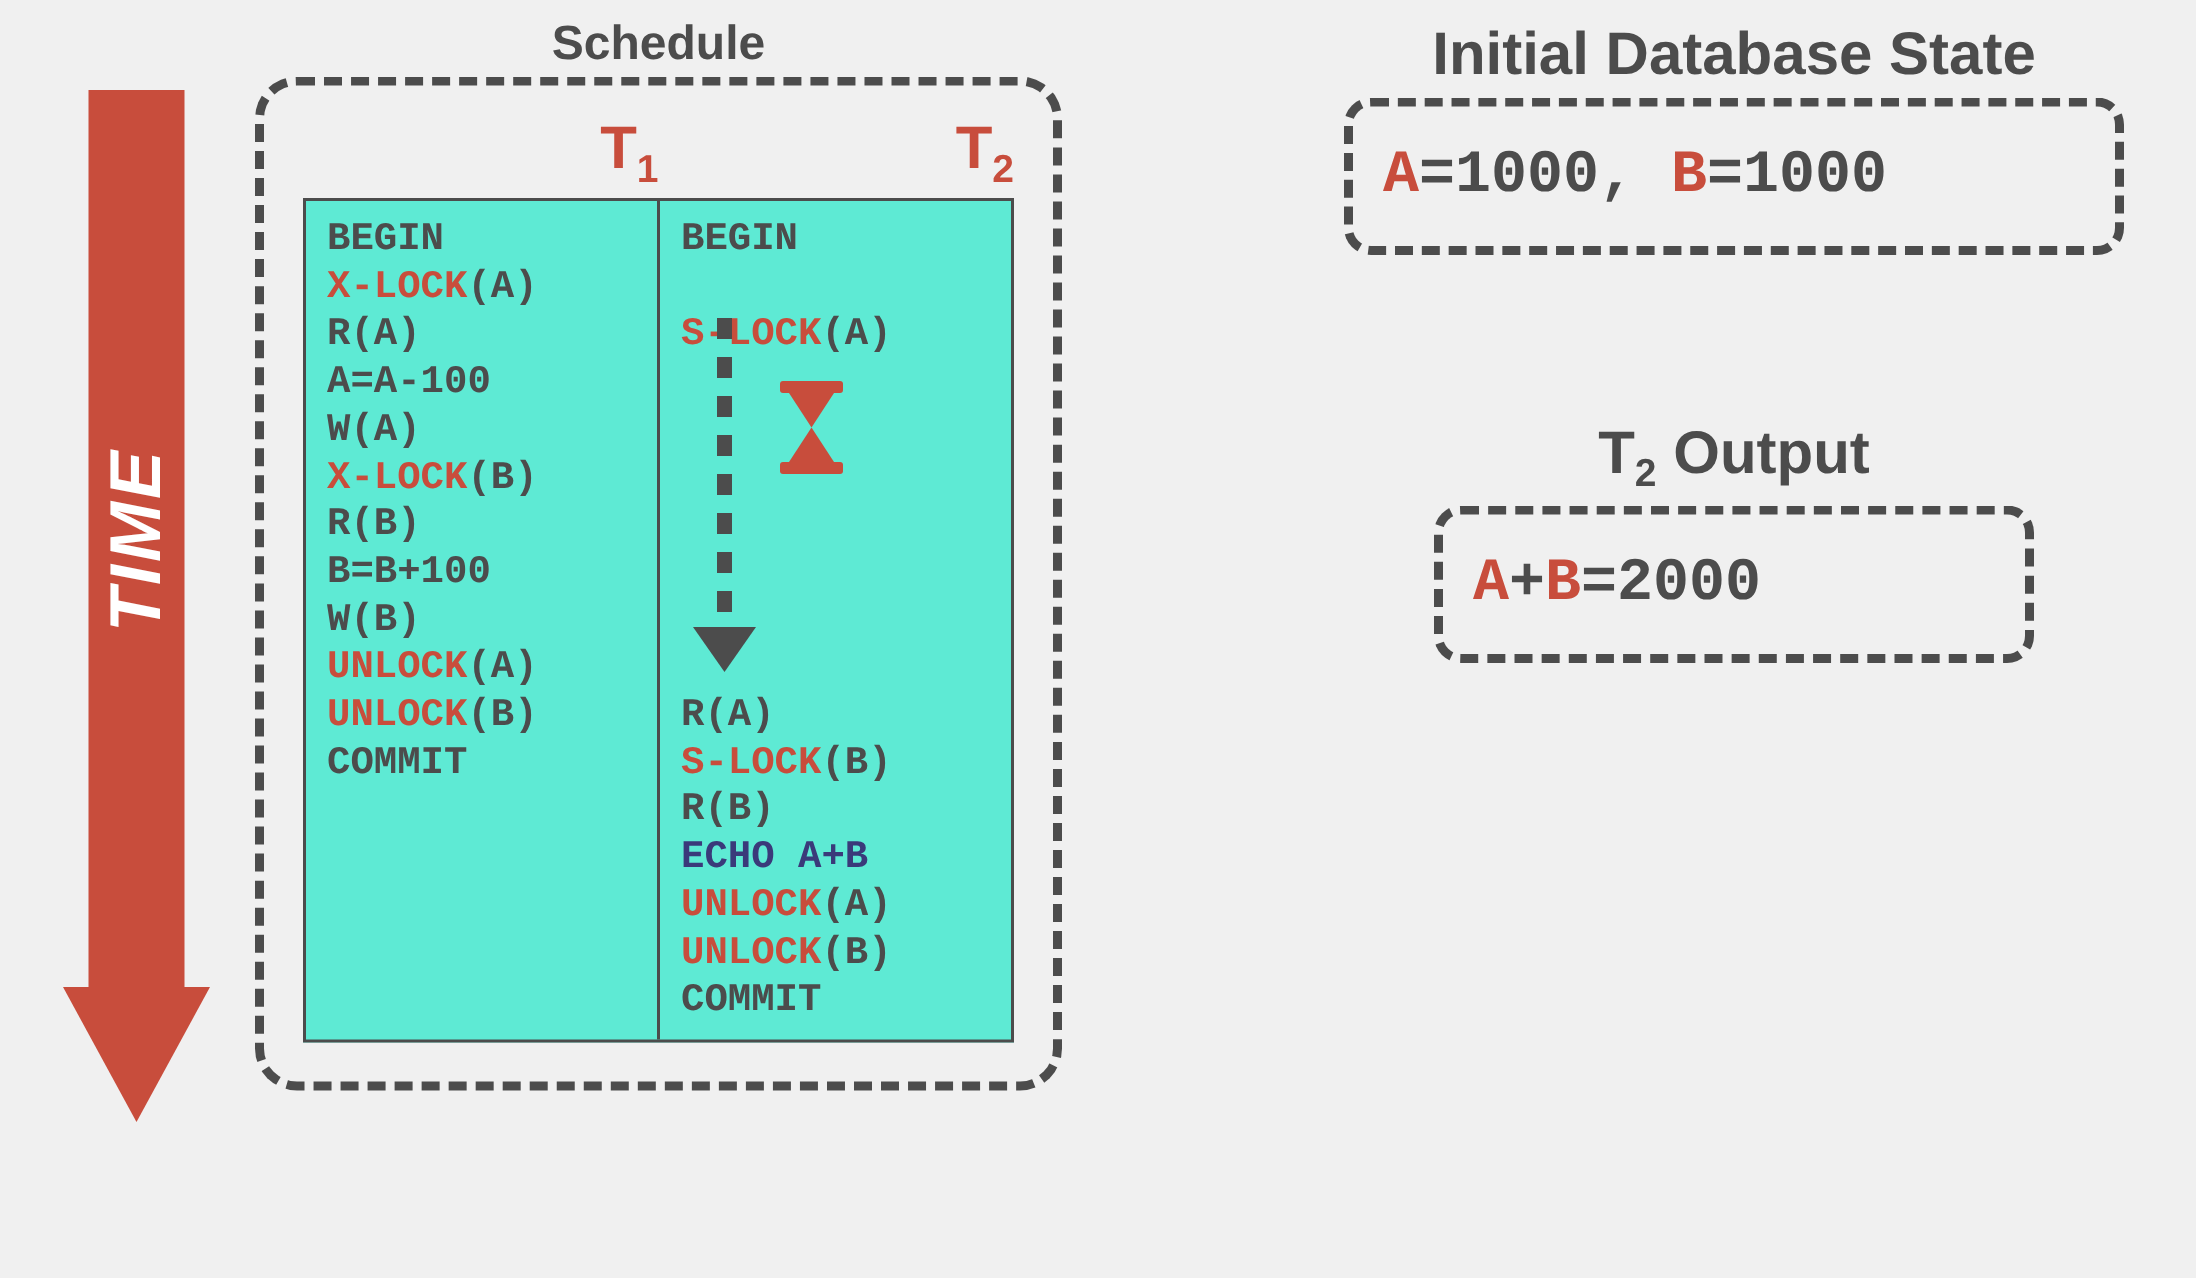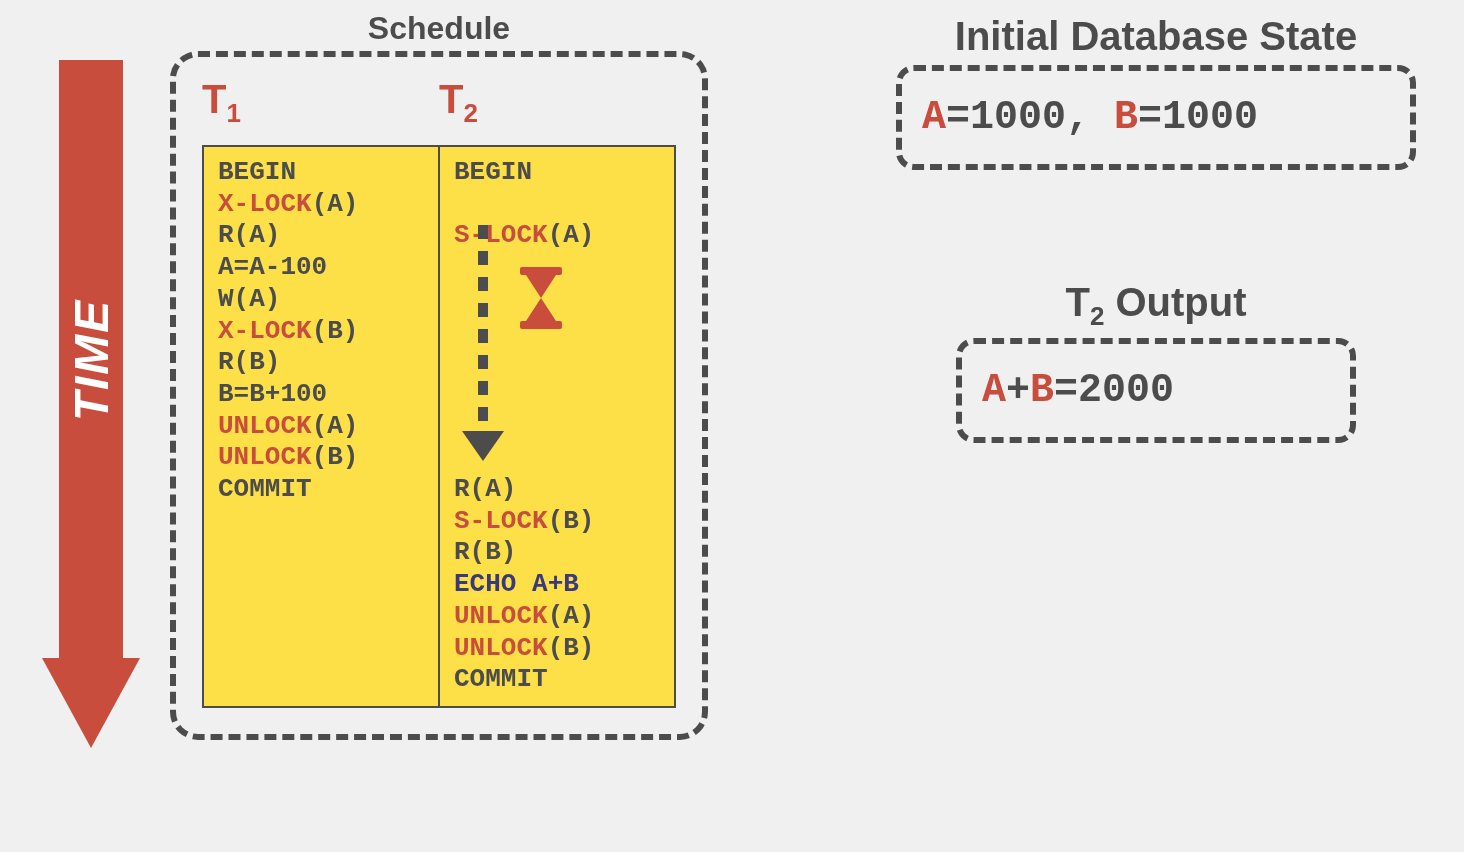--- a/index.html
+++ b/index.html
@@ -70,32 +70,32 @@
   }
   .schedule-box {
     width: 538px;
   }
 
   .thead {
     display: flex;
   }
   .thead > div {
     flex: 1;
-    text-align: left;
+    text-align: right;
     font-size: 40px;
     font-weight: 900;
     color: #c84d3c;
-    padding-bottom: 16px;
+    padding-bottom: 4px;
   }
   .thead sub { font-size: 0.65em; }
 
   .tbody {
     display: flex;
     border: 2px solid #4c4c4c;
-    background: #fde047;
+    background: #5eead4;
   }
   .tcol {
     flex: 1;
     padding: 10px 14px;
     font-family: "Courier New", Courier, monospace;
     font-size: 26px;
     font-weight: bold;
     line-height: 1.22;
     color: #4c4c4c;
     position: relative;
@@ -191,20 +191,21 @@
 
       <div class="tcol">
         <div>BEGIN</div>
         <div><span class="op-red">X-LOCK</span><span>(A)</span></div>
         <div>R(A)</div>
         <div>A=A-100</div>
         <div>W(A)</div>
         <div><span class="op-red">X-LOCK</span><span>(B)</span></div>
         <div>R(B)</div>
         <div>B=B+100</div>
+        <div>W(B)</div>
         <div><span class="op-red">UNLOCK</span><span>(A)</span></div>
         <div><span class="op-red">UNLOCK</span><span>(B)</span></div>
         <div>COMMIT</div>
         <div class="spacer"></div>
         <div class="spacer"></div>
         <div class="spacer"></div>
         <div class="spacer"></div>
         <div class="spacer"></div>
       </div>
 

